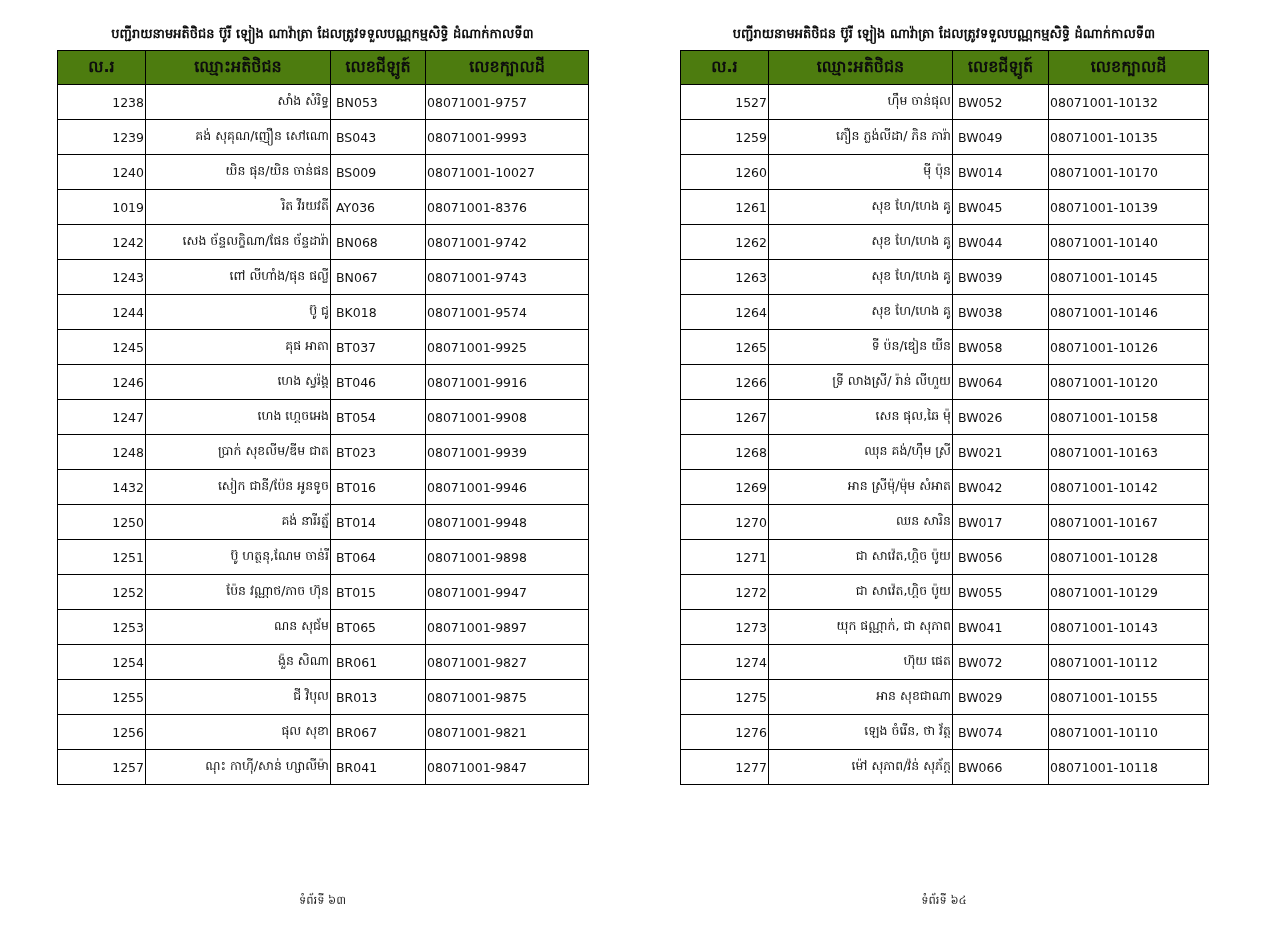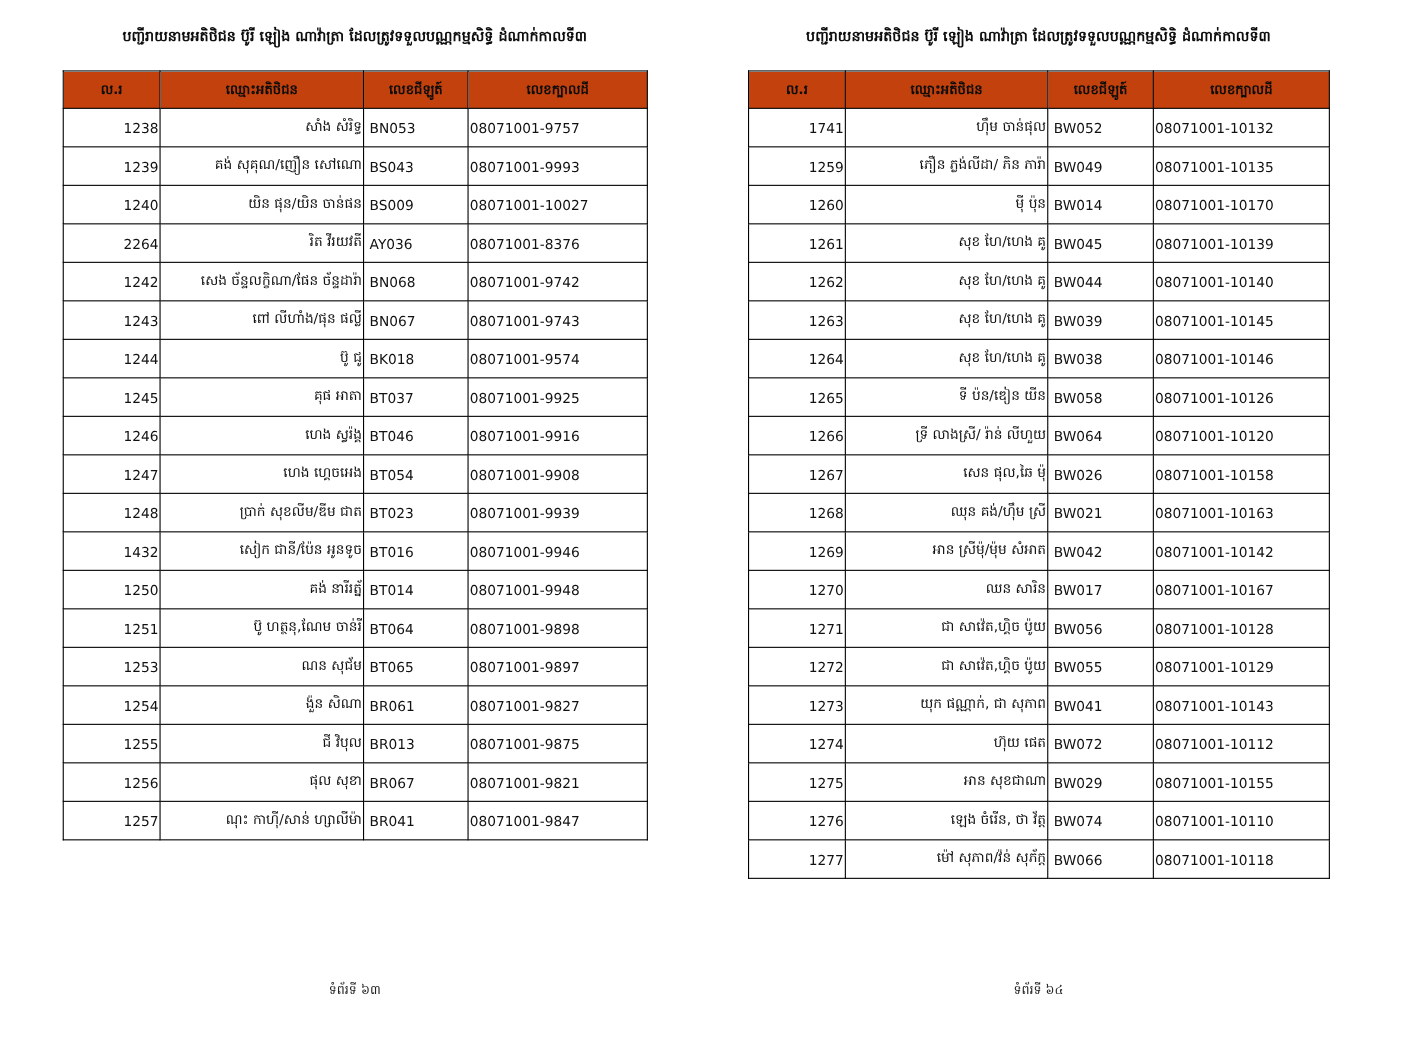--- a/index.html
+++ b/index.html
@@ -16,37 +16,37 @@
     position: absolute;
     top: 26px;
   }
   .half-left  { left: 57px;  width: 531px; }
   .half-right { left: 680px; width: 528px; }
   .doc-title {
     font-size: 13px;
     font-weight: bold;
     text-align: center;
     line-height: 16px;
-    margin-bottom: 22px;
+    margin-bottom: 8px;
     white-space: nowrap;
     color: #0d0d0d;
   }
   table.customer-table {
     border-collapse: collapse;
     table-layout: fixed;
     width: 100%;
   }
   .customer-table th, .customer-table td {
     border: 1.6px solid #000000;
     overflow: hidden;
     white-space: nowrap;
   }
   .customer-table th {
-    background: #c2410c;
-    font-size: 12px;
+    background: #4d7c0f;
+    font-size: 16px;
     font-weight: bold;
     height: 31px;
     text-align: center;
     color: #0d0d0d;
   }
   .customer-table td {
     font-size: 12.5px;
     height: 32px;
     background: #ffffff;
   }
@@ -107,21 +107,21 @@
             <td class="c2">BS043</td>
             <td class="c3">08071001-9993</td>
           </tr>
           <tr>
             <td class="c0">1240</td>
             <td class="c1">យិន ផុន/យិន ចាន់ផន</td>
             <td class="c2">BS009</td>
             <td class="c3">08071001-10027</td>
           </tr>
           <tr>
-            <td class="c0">2264</td>
+            <td class="c0">1019</td>
             <td class="c1">រិត វីរយវតី</td>
             <td class="c2">AY036</td>
             <td class="c3">08071001-8376</td>
           </tr>
           <tr>
             <td class="c0">1242</td>
             <td class="c1">សេង ច័ន្ទលក្ខិណា/ផែន ច័ន្ទដារ៉ា</td>
             <td class="c2">BN068</td>
             <td class="c3">08071001-9742</td>
           </tr>
@@ -171,20 +171,26 @@
             <td class="c0">1250</td>
             <td class="c1">គង់ នារីរត្ន័</td>
             <td class="c2">BT014</td>
             <td class="c3">08071001-9948</td>
           </tr>
           <tr>
             <td class="c0">1251</td>
             <td class="c1">ប៊ូ ហត្ថនុ,ណែម ចាន់រី</td>
             <td class="c2">BT064</td>
             <td class="c3">08071001-9898</td>
+          </tr>
+          <tr>
+            <td class="c0">1252</td>
+            <td class="c1">ប៉ែន វណ្ណាថ/ភាច ហ៊ុន</td>
+            <td class="c2">BT015</td>
+            <td class="c3">08071001-9947</td>
           </tr>
           <tr>
             <td class="c0">1253</td>
             <td class="c1">ណន សុជ័ម</td>
             <td class="c2">BT065</td>
             <td class="c3">08071001-9897</td>
           </tr>
           <tr>
             <td class="c0">1254</td>
             <td class="c1">ង៉ួន សិណា</td>
@@ -225,21 +231,21 @@
       <thead>
           <tr>
             <th>ល.រ</th>
             <th>ឈ្មោះអតិថិជន</th>
             <th>លេខជីឡូត៍</th>
             <th>លេខក្បាលដី</th>
           </tr>
         </thead>
       <tbody>
           <tr>
-            <td class="c0">1741</td>
+            <td class="c0">1527</td>
             <td class="c1">ហ៊ឹម ចាន់ផុល</td>
             <td class="c2">BW052</td>
             <td class="c3">08071001-10132</td>
           </tr>
           <tr>
             <td class="c0">1259</td>
             <td class="c1">ភឿន ភ្លង់លីដា/ ភិន ភារ៉ា</td>
             <td class="c2">BW049</td>
             <td class="c3">08071001-10135</td>
           </tr>

